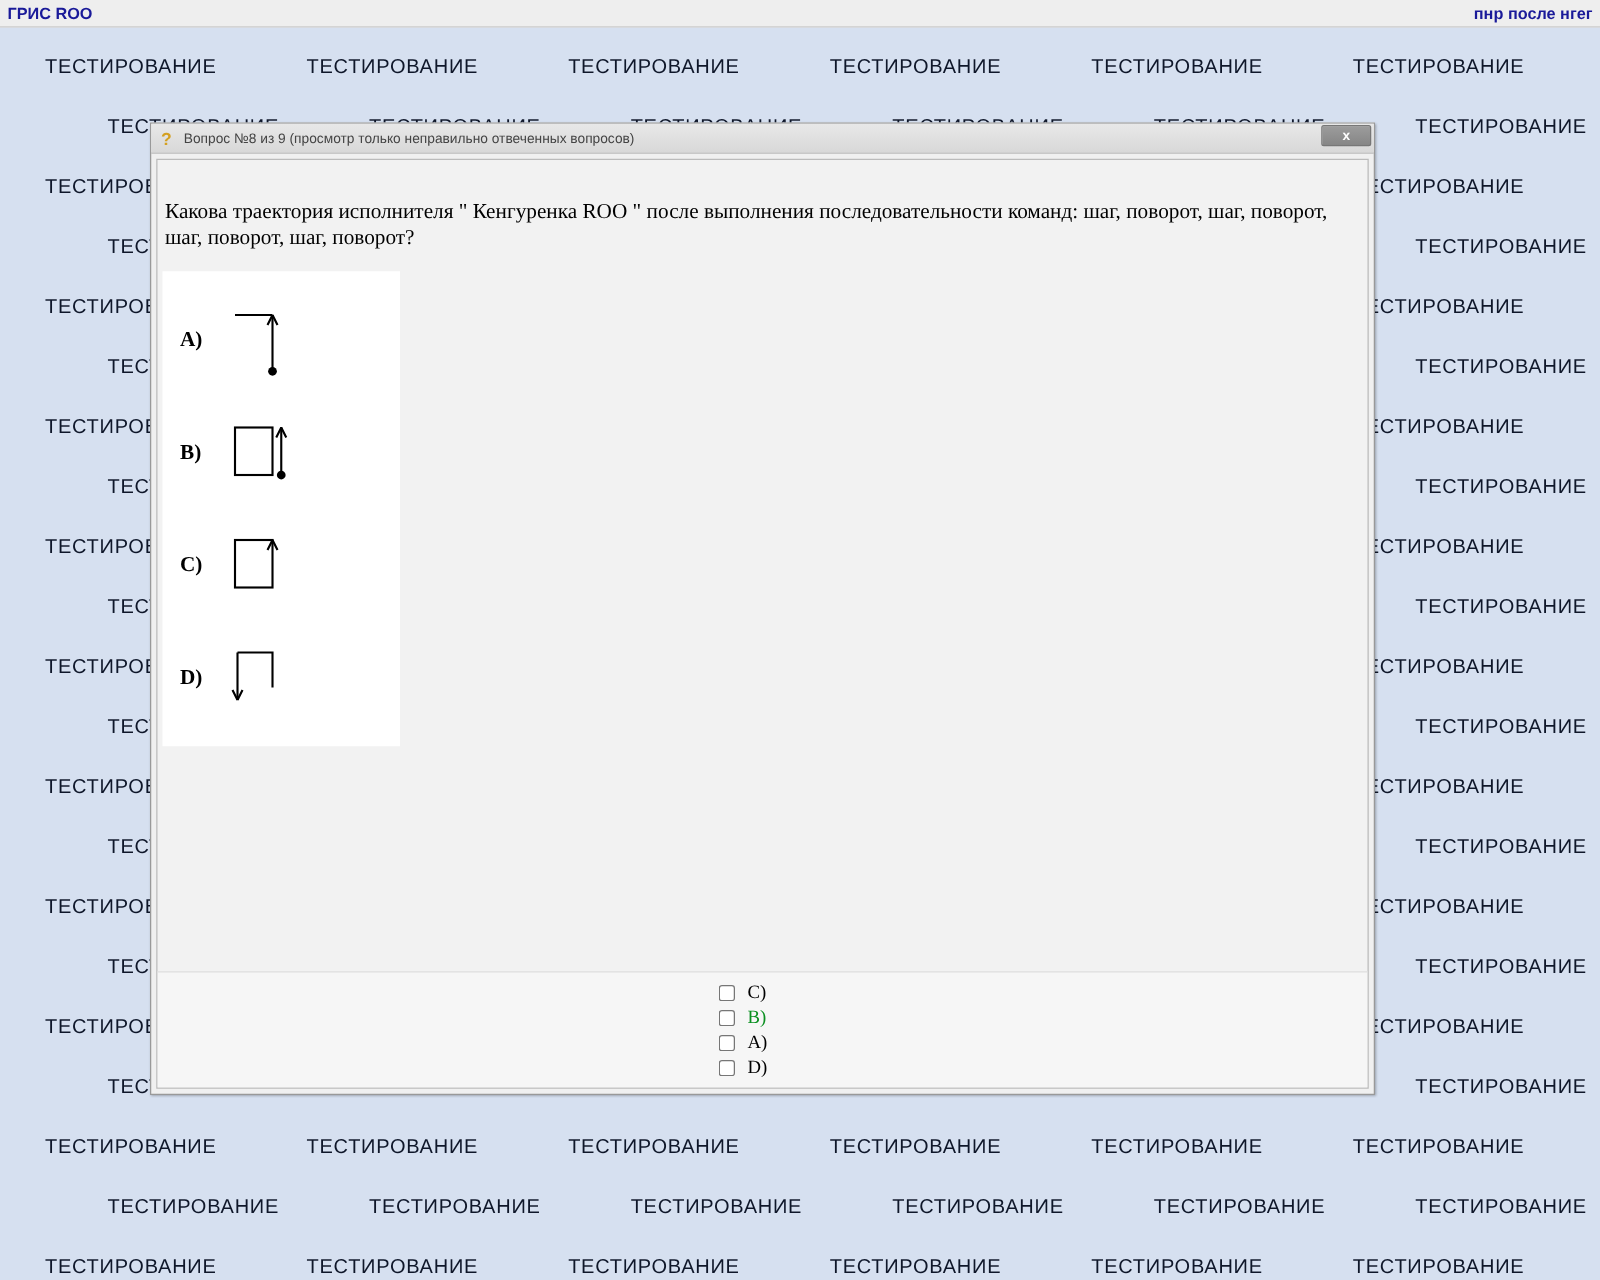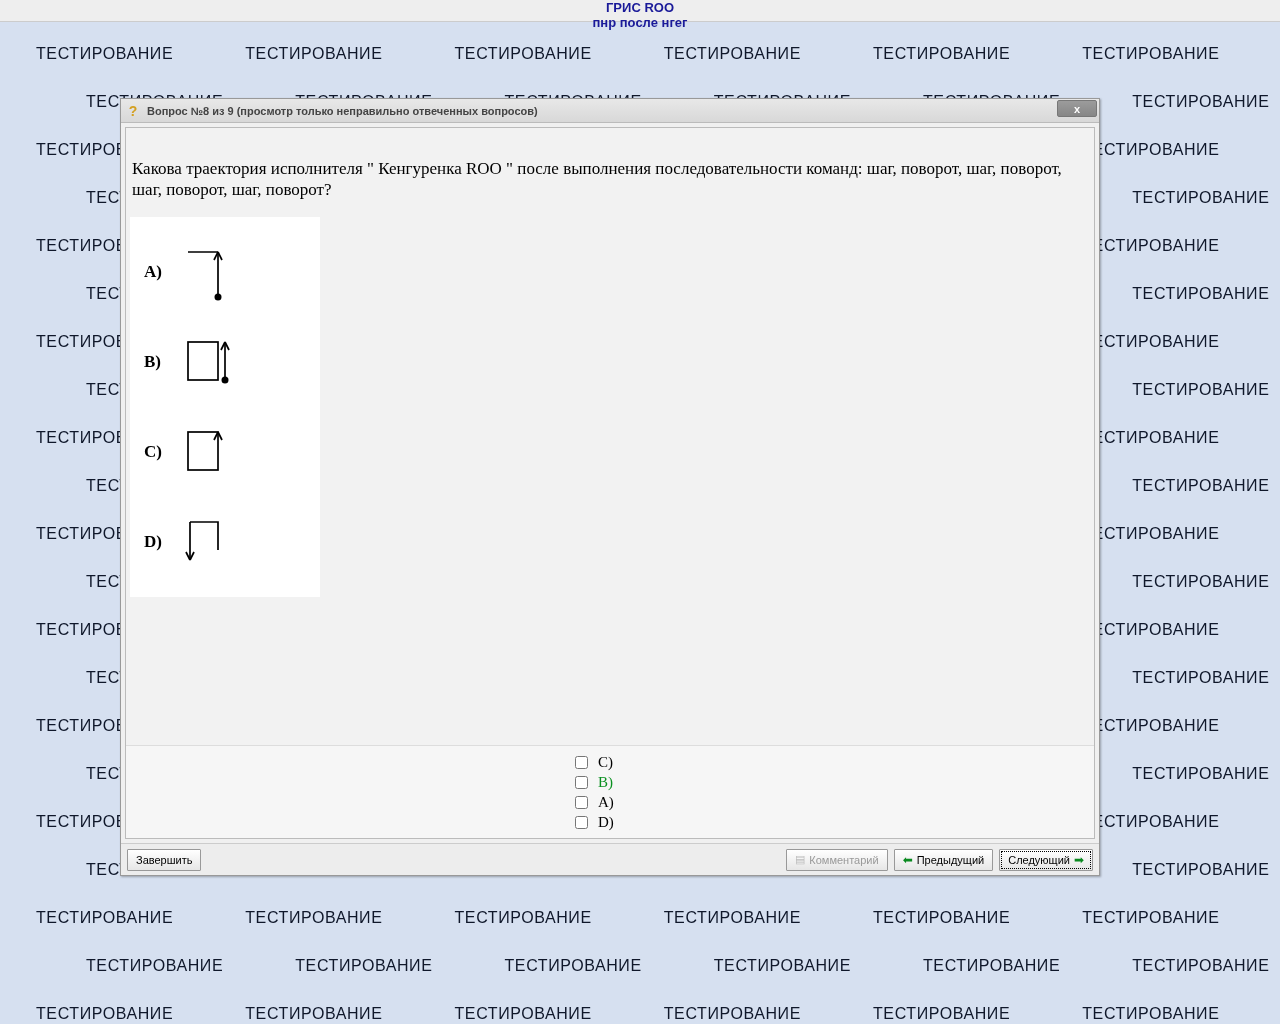--- a/index.html
+++ b/index.html
@@ -14,21 +14,20 @@
   height: 22px;
   background: #eeeeee;
   border-bottom: 1px solid #ccc;
   display: flex;
   justify-content: space-between;
   align-items: center;
   padding: 0 6px;
   font-size: 13px;
   font-weight: bold;
   color: #1a1a99;
-  flex-direction: column;
 }
 .watermark-layer {
   position: absolute;
   top: 30px; left: 0; right: 0; bottom: 0;
   pointer-events: none;
   overflow: hidden;
 }
 .wm-row {
   display: flex;
   white-space: nowrap;
@@ -60,21 +59,21 @@
   position: relative;
 }
 .tb-icon {
   width: 16px; height: 16px;
   margin-right: 6px;
   display: inline-flex; align-items: center; justify-content: center;
   color: #d4a020;
   font-weight: bold;
   font-size: 14px;
 }
-.tb-title { font-size: 11px; color: #444; font-weight: bold; }
+.tb-title { font-size: 11px; color: #444; font-weight: normal; }
 .close-btn {
   position: absolute; right: 2px; top: 1px;
   width: 40px; height: 17px;
   background: linear-gradient(#9c9c9c,#868686);
   border: 1px solid #777;
   border-radius: 2px;
   display: flex; align-items: center; justify-content: center;
   color: #fff; font-size: 11px; font-weight: bold;
   cursor: pointer;
 }
@@ -396,29 +395,13 @@
           <input type="checkbox" style="">
           <span>A)</span>
         </div>
         <div class="ans-row">
           <input type="checkbox" style="">
           <span>D)</span>
         </div>
       </div>
   </div>
 
-  <div class="footer">
-    <button class="btn">Завершить</button>
-    <div class="spacer"></div>
-    <button class="btn disabled">
-      <span style="margin-right:4px;color:#bbb;">▤</span>
-      <span>Комментарий</span>
-    </button>
-    <button class="btn">
-      <span class="arrow-left">⬅</span>
-      <span>Предыдущий</span>
-    </button>
-    <button class="btn focused">
-      <span>Следующий</span>
-      <span class="arrow-right">➡</span>
-    </button>
-  </div>
 </div>
 
 </body></html>

